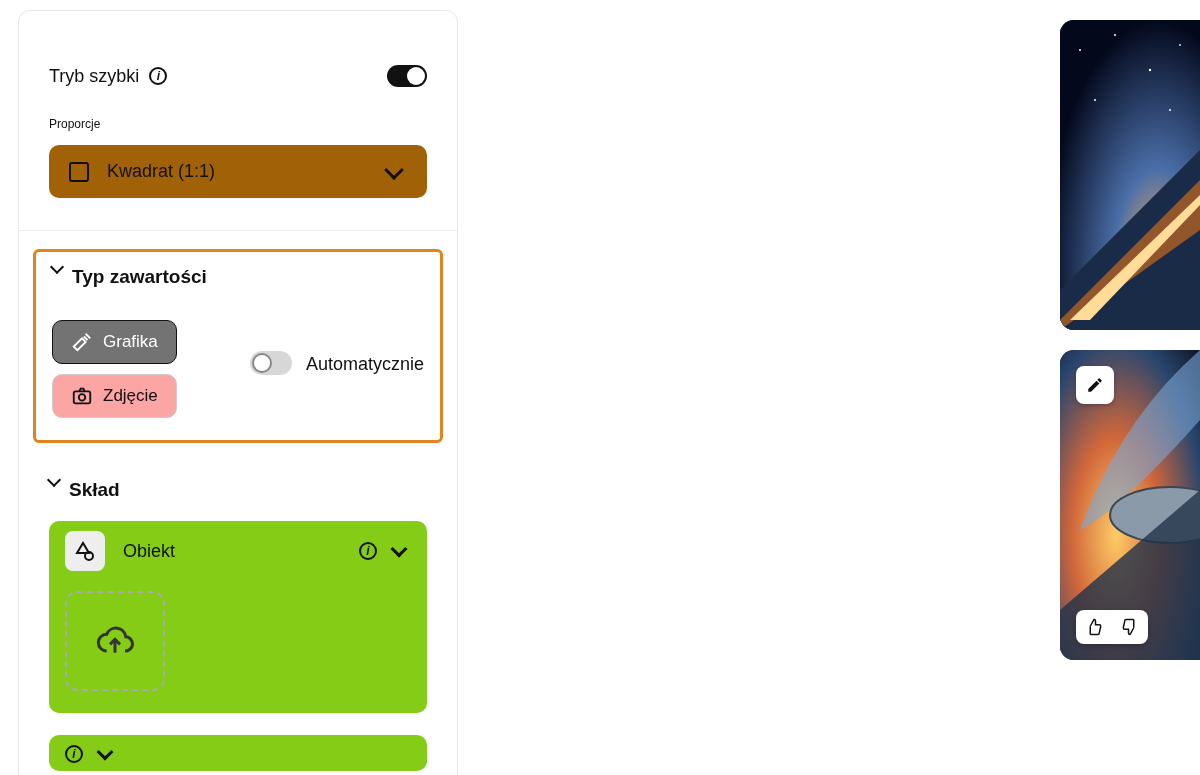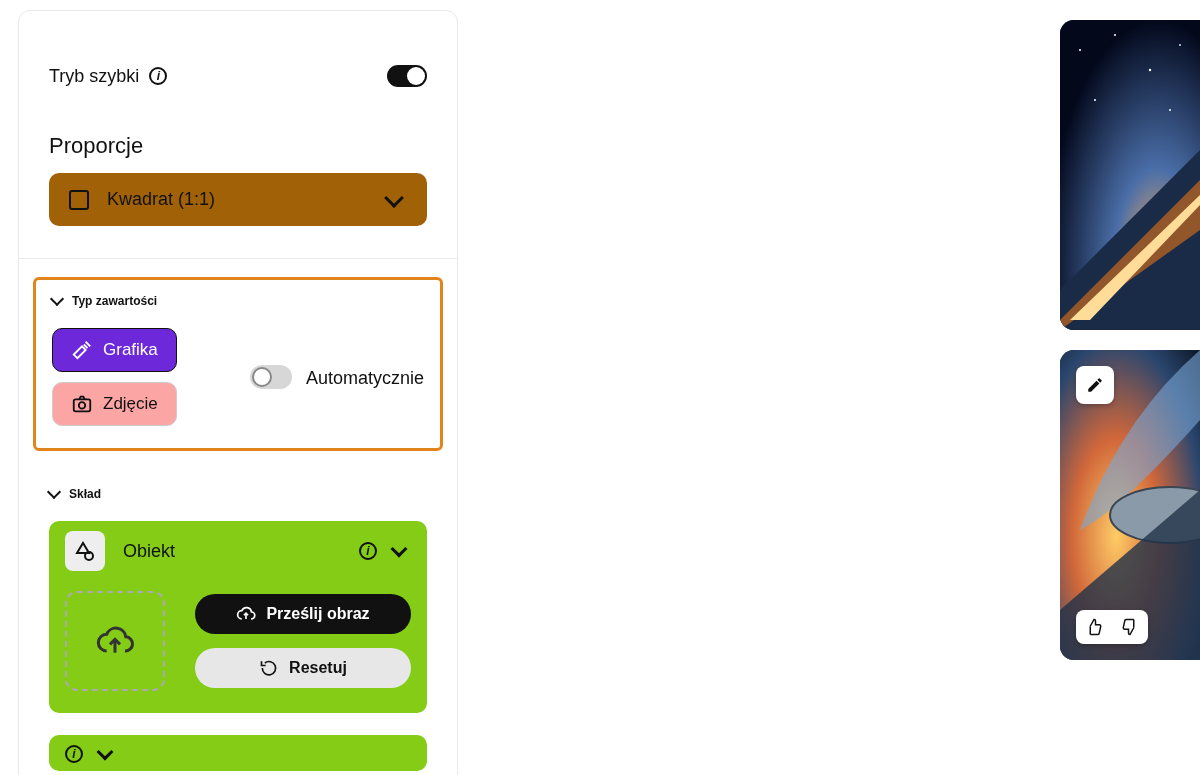--- a/index.html
+++ b/index.html
@@ -13,38 +13,38 @@
   .section { padding: 20px 30px 32px 30px; border-bottom: 1px solid #ececec; }
   .section:last-child { border-bottom: none; }
 
   
   .quick-row { display: flex; align-items: center; justify-content: space-between; margin-top: 34px; }
   .quick-left { display: flex; align-items: center; gap: 10px; font-size: 18px; }
   .info-icon { width: 18px; height: 18px; border: 2px solid #111; border-radius: 50%; display: inline-flex; align-items: center; justify-content: center; font-size: 12px; font-weight: 700; font-style: italic; line-height: 1; }
   .toggle { width: 40px; height: 22px; border-radius: 11px; background: #111; position: relative; }
   .toggle .knob { position: absolute; right: 2px; top: 2px; width: 18px; height: 18px; background: #fff; border-radius: 50%; }
 
-  .sub-label { font-size: 22px; margin-top: 46px; margin-bottom: 14px; }
+  .sub-label { font-size: 12px; margin-top: 30px; margin-bottom: 14px; }
 
   .select-row { display: flex; align-items: center; justify-content: space-between; background: #a16207; border-radius: 10px; padding: 16px 20px; }
   .select-left { display: flex; align-items: center; gap: 18px; }
   .square-icon { width: 20px; height: 20px; border: 2.5px solid #111; border-radius: 3px; }
   .select-text { font-size: 18px; }
   .chev { width: 14px; height: 14px; border-right: 3px solid #111; border-bottom: 3px solid #111; transform: rotate(45deg); margin-right: 6px; margin-top: -4px; }
 
   
   .highlight-box { border: 3px solid #e2841c; border-radius: 6px; padding: 14px 16px 22px 16px; margin: 18px 14px 10px 14px; }
 
-  .collapse-header { display: flex; align-items: center; gap: 10px; font-size: 12px; font-weight: 700; margin-bottom: 20px; }
+  .collapse-header { display: flex; align-items: flex-start; gap: 10px; font-size: 19px; font-weight: 700; margin-bottom: 20px; }
   .chev-sm { width: 10px; height: 10px; border-right: 2.5px solid #111; border-bottom: 2.5px solid #111; transform: rotate(45deg); margin-top:-4px;}
 
   .ct-row { display: flex; align-items: center; justify-content: space-between; }
   .chips { display: flex; flex-direction: column; gap: 10px; }
   .chip { display: inline-flex; align-items: center; gap: 10px; padding: 10px 18px; border-radius: 10px; font-size: 17px; border: 1.5px solid #ccc; background:#fca5a5; width: fit-content; }
-  .chip.dark { background: #6d28d9; color: #fff; border-color: #111; }
+  .chip.dark { background: #737373; color: #fff; border-color: #111; margin-top: 12px; }
   .chip svg { width: 22px; height: 22px; }
 
   .auto-block { display: flex; align-items: flex-end; gap: 14px; font-size: 18px; }
   .toggle-off { width: 42px; height: 24px; border-radius: 12px; background: #d7d7d7; position: relative; }
   .toggle-off .knob { position: absolute; left: 2px; top: 2px; width: 20px; height: 20px; border-radius: 50%; background: #fff; border: 2px solid #888; box-sizing: border-box;}
 
   
   .section.comp { padding-top: 26px; }
   .sub-panel { background: #84cc16; border-radius: 10px; padding: 10px 16px 22px 16px; margin-top: 16px; }
   .sub-panel.gap { margin-top: 22px; padding-bottom: 8px;}
@@ -157,37 +157,20 @@
           </div>
         </div>
 
         <div class="upload-row">
           <div class="dropzone">
             <svg viewBox="0 0 24 24" fill="none" stroke="#333" stroke-width="1.8">
                 <path d="M7 18a5 5 0 0 1 0-10 6 6 0 0 1 11.5 1.5A4 4 0 0 1 18 18"></path>
                 <path d="M12 11v8"></path>
                 <path d="M9 14l3-3 3 3"></path>
               </svg>
-          </div>
-          <div class="btn-col">
-            <div class="pill dark">
-              <svg viewBox="0 0 24 24" fill="none" stroke="#fff" stroke-width="2">
-                  <path d="M7 18a5 5 0 0 1 0-10 6 6 0 0 1 11.5 1.5A4 4 0 0 1 18 18"></path>
-                  <path d="M12 11v7"></path>
-                  <path d="M9.5 13.5L12 11l2.5 2.5"></path>
-                </svg>
-              <span>Prześlij obraz</span>
-            </div>
-            <div class="pill light">
-              <svg viewBox="0 0 24 24" fill="none" stroke="#111" stroke-width="2">
-                  <path d="M4 12a8 8 0 1 0 3-6"></path>
-                  <path d="M3 4v5h5"></path>
-                </svg>
-              <span>Resetuj</span>
-            </div>
           </div>
         </div>
       </div>
 
       <div class="sub-panel gap">
         <div class="obj-row">
           <div class="obj-right">
             <span class="info-icon">i</span>
             <span class="chev" style="width:12px;height:12px;"></span>
           </div>

